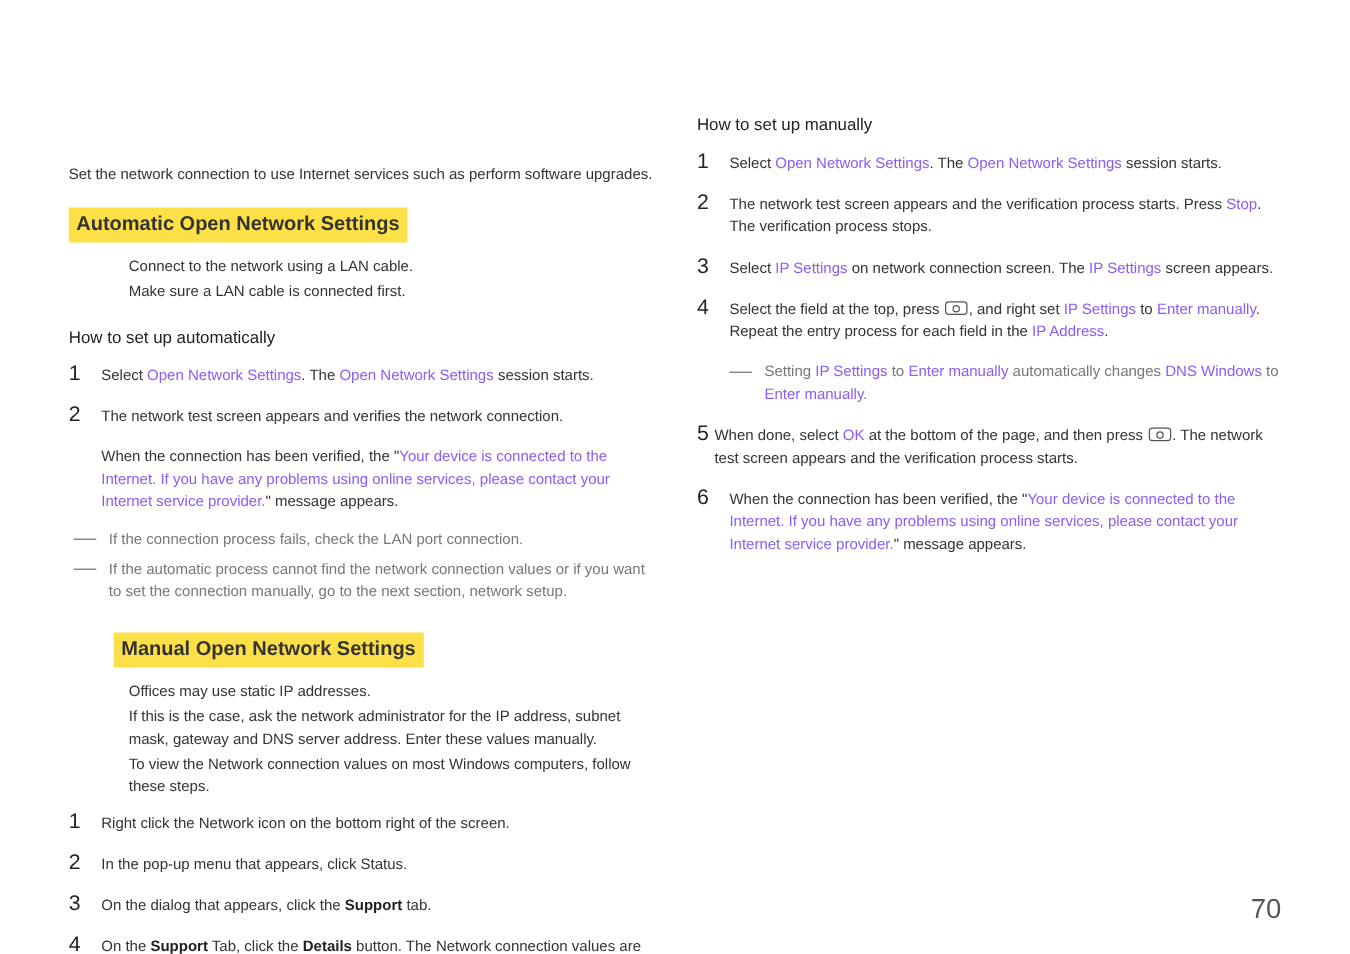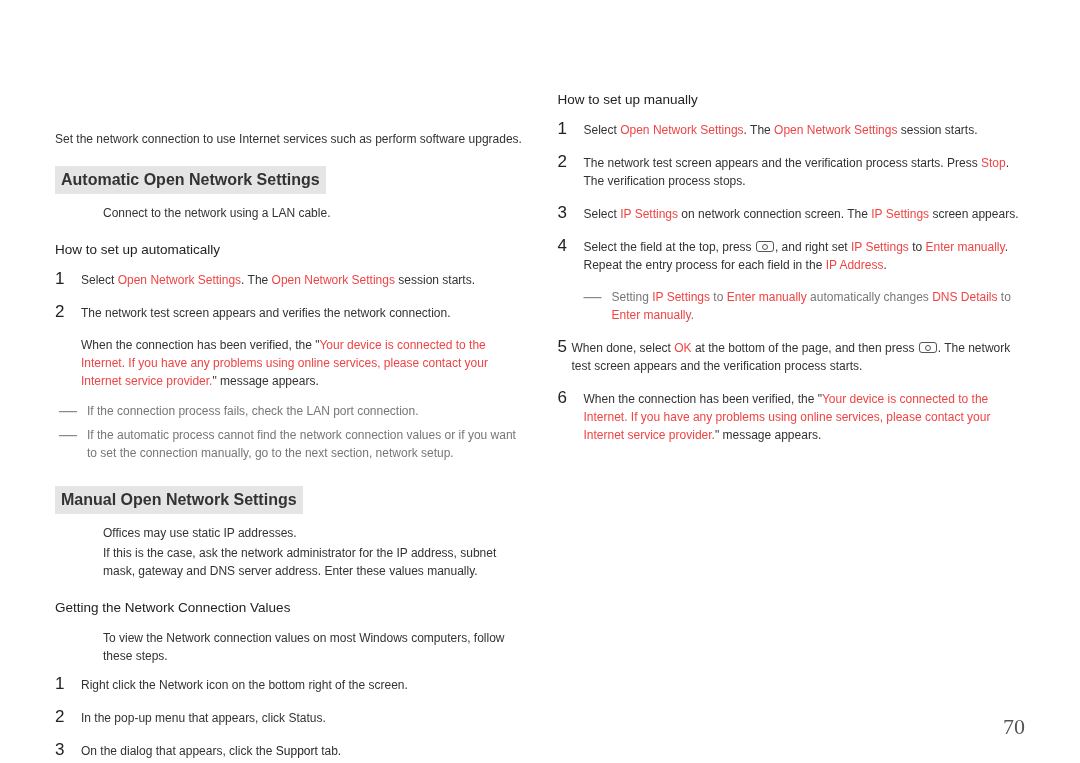--- a/index.html
+++ b/index.html
@@ -25,21 +25,21 @@
   .column {
     flex: 1;
     min-width: 0;
   }
   .intro {
     margin-bottom: 18px;
     margin-top: 40px;
   }
   .section-heading {
     display: inline-block;
-    background: #e5e5e5;
+    background: #fde047;
     color: #333;
     font-size: 16px;
     font-weight: 600;
     padding: 2px 6px;
     margin-bottom: 10px;
   }
   .sub-text {
     margin-bottom: 2px;
     margin-left: 48px;
   }
@@ -82,24 +82,24 @@
     font-size: 18px;
     line-height: 0.9;
     color: #888;
     font-weight: 300;
   }
   .dash-item .dbody {
     flex: 1;
     color: #777;
   }
   .orange {
-    color: #ef4444;
+    color: #8b5cf6;
   }
   .bold {
-    font-weight: 400;
+    font-weight: 700;
     color: #222;
   }
   .icon-btn {
     display: inline-block;
     border: 1px solid #555;
     border-radius: 3px;
     width: 18px;
     height: 11px;
     position: relative;
     top: 1px;
@@ -111,45 +111,46 @@
     width: 4px;
     height: 4px;
     border-radius: 50%;
     border: 1px solid #555;
     left: 50%;
     top: 50%;
     transform: translate(-50%, -50%);
   }
   .gap-top {
     margin-top: 18px;
+    margin-left: 36px;
   }
   .page-number {
     position: absolute;
     bottom: 20px;
     right: 55px;
     font-size: 22px;
     color: #555;
     font-weight: 300;
-    font-family: Liberation Serif, serif;
   }
   .indent-block {
     margin-left: 26px;
     margin-bottom: 12px;
   }
 </style>
 </head>
 <body>
 
 <div class="page">
 
   <div class="column">
     <p class="intro">Set the network connection to use Internet services such as perform software upgrades.</p>
 
     <h2 class="section-heading">Automatic Open Network Settings</h2>
     <p class="sub-text">Connect to the network using a LAN cable.</p>
+    <p class="sub-text">Make sure a LAN cable is connected first.</p>
 
     <h3 class="sub-heading">How to set up automatically</h3>
 
     <div class="numbered-item">
       <div class="num">1</div>
       <div class="body">
         <span>Select </span><span class="orange">Open Network Settings</span><span>. The </span><span class="orange">Open Network Settings</span><span> session starts.</span>
       </div>
     </div>
 
@@ -168,21 +169,20 @@
     </div>
     <div class="dash-item wide">
       <div class="dash">―</div>
       <div class="dbody">If the automatic process cannot find the network connection values or if you want to set the connection manually, go to the next section, network setup.</div>
     </div>
 
     <h2 class="section-heading gap-top">Manual Open Network Settings</h2>
     <p class="sub-text">Offices may use static IP addresses.</p>
     <p class="sub-text">If this is the case, ask the network administrator for the IP address, subnet mask, gateway and DNS server address. Enter these values manually.</p>
 
-    <h3 class="sub-heading">Getting the Network Connection Values</h3>
     <p class="sub-text" style="margin-bottom:10px">To view the Network connection values on most Windows computers, follow these steps.</p>
 
     <div class="numbered-item">
       <div class="num">1</div>
       <div class="body">Right click the Network icon on the bottom right of the screen.</div>
     </div>
     <div class="numbered-item">
       <div class="num">2</div>
       <div class="body">In the pop-up menu that appears, click Status.</div>
     </div>
@@ -227,21 +227,21 @@
     <div class="numbered-item">
       <div class="num">4</div>
       <div class="body">
         <span>Select the field at the top, press </span><span class="icon-btn"></span><span>, and right set </span><span class="orange">IP Settings</span><span> to </span><span class="orange">Enter manually</span><span>. Repeat the entry process for each field in the </span><span class="orange">IP Address</span><span>.</span>
       </div>
     </div>
 
     <div class="dash-item" style="margin-left:26px; margin-bottom:14px">
       <div class="dash">―</div>
       <div class="dbody">
-        <span>Setting </span><span class="orange">IP Settings</span><span> to </span><span class="orange">Enter manually</span><span> automatically changes </span><span class="orange">DNS Details</span><span> to </span><span class="orange">Enter manually</span><span>.</span>
+        <span>Setting </span><span class="orange">IP Settings</span><span> to </span><span class="orange">Enter manually</span><span> automatically changes </span><span class="orange">DNS Windows</span><span> to </span><span class="orange">Enter manually</span><span>.</span>
       </div>
     </div>
 
     <div class="numbered-item">
       <div class="num"></div>
 
       <div class="num" style="margin-left:-26px">5</div>
       <div class="body" style="margin-left:-12px">
         <span>When done, select </span><span class="orange">OK</span><span> at the bottom of the page, and then press </span><span class="icon-btn"></span><span>. The network test screen appears and the verification process starts.</span>
       </div>

